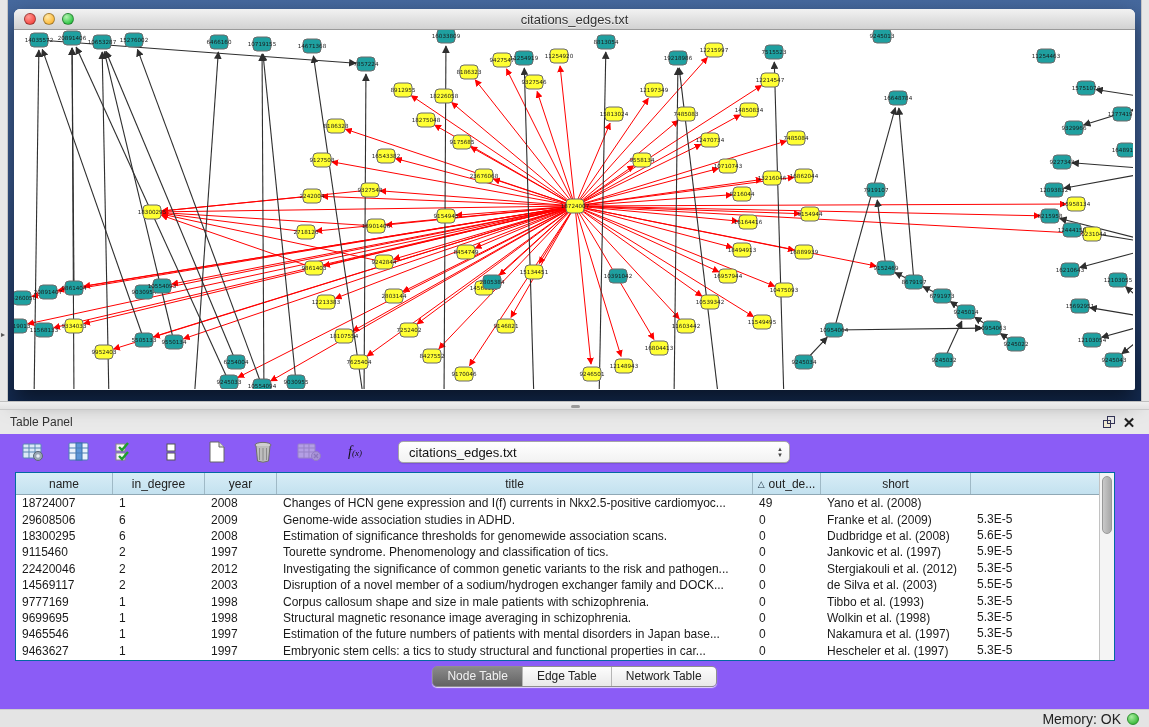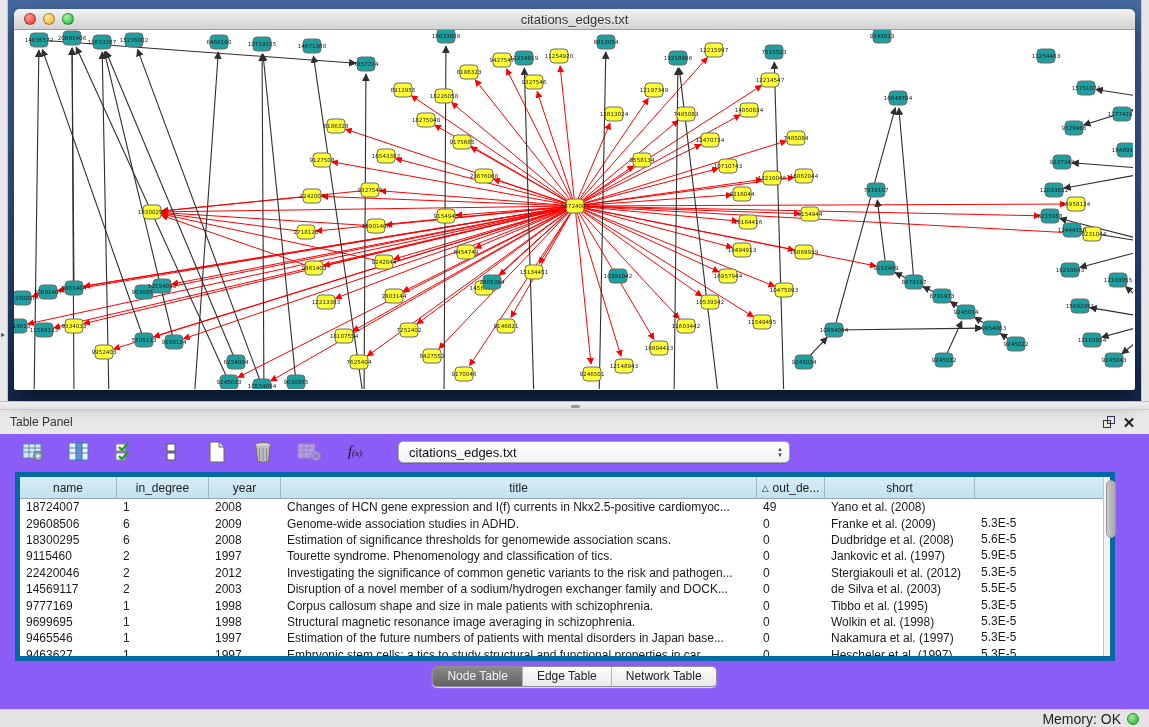--- a/index.html
+++ b/index.html
@@ -41,21 +41,21 @@
   .toolbar { height:36px; display:flex; align-items:center; gap:16px; padding:0 0 0 18px; }
   .tb-btn { width:30px; height:28px; display:flex; align-items:center; justify-content:center; border-radius:4px; }
   .tb-btn.disabled { opacity:.55; }
   .fx { font-size:14px; color:#111; font-style:italic; font-family:"Liberation Serif", serif; }
   .fx small { font-size:9px; }
   .combo { margin-left:12px; width:392px; height:22px; border:1px solid #a6a6a6; border-radius:5px; background:linear-gradient(180deg,#ffffff,#f2f2f2); display:flex; align-items:center; padding:0 6px 0 10px; box-shadow:0 1px 1px rgba(0,0,0,.12); }
   .combo-text { flex:1; font-size:13px; color:#111; }
   .combo-arrows { display:flex; flex-direction:column; align-items:center; gap:1px; }
   .combo-arrows span { font-size:6px; line-height:5px; color:#444; }
 
-  .tablewrap { margin:2px 0 0 15px; width:1100px; height:189px; border:5px solid #0369a1; background:#fff; display:flex; }
+  .tablewrap { margin:2px 0 0 15px; width:1100px; height:189px; border:1px solid #0369a1; background:#fff; display:flex; }
   .tgrid { width:1083px; display:flex; flex-direction:column; }
   .thead { display:flex; height:22px; background:linear-gradient(180deg,#d8edf6,#c3e1ef); border-bottom:1px solid #8fa8b5; }
   .th { display:flex; align-items:center; justify-content:center; font-size:12px; color:#222; border-right:1px solid #9fb9c6; overflow:hidden; white-space:nowrap; }
   .th .sort { font-size:9px; margin-right:4px; color:#234; }
   .tbody { flex:1; overflow:hidden; }
   .tr { display:flex; height:16.4px; align-items:center; }
   .td { font-size:12px; color:#1a1a1a; padding:0 4px 0 6px; overflow:hidden; white-space:nowrap; text-overflow:clip; }
   .c0{width:97px;} .c1{width:92px;} .c2{width:72px;} .c3{width:476px;} .c4{width:68px;} .c5{width:150px;} .c6{width:128px; border-right:none;margin-top:31px;}
   .vscroll { width:15px; border-left:1px solid #c2c2c2; background:#f4f4f4; position:relative; }
   .vscroll .thumb { position:absolute; left:2px; top:3px; width:10px; height:58px; border-radius:6px; background:linear-gradient(90deg,#c9c9c9,#a8a8a8); border:1px solid #999; }
@@ -885,21 +885,21 @@
             <div class="td c4">0</div>
             <div class="td c5">de Silva et al. (2003)</div>
             <div class="td c6">5.3E-5</div>
           </div>
           <div class="tr">
             <div class="td c0">9777169</div>
             <div class="td c1">1</div>
             <div class="td c2">1998</div>
             <div class="td c3">Corpus callosum shape and size in male patients with schizophrenia.</div>
             <div class="td c4">0</div>
-            <div class="td c5">Tibbo et al. (1995)</div>
+            <div class="td c5">Tibbo et al. (1993)</div>
             <div class="td c6">5.3E-5</div>
           </div>
           <div class="tr">
             <div class="td c0">9699695</div>
             <div class="td c1">1</div>
             <div class="td c2">1998</div>
             <div class="td c3">Structural magnetic resonance image averaging in schizophrenia.</div>
             <div class="td c4">0</div>
             <div class="td c5">Wolkin et al. (1998)</div>
             <div class="td c6">5.3E-5</div>

